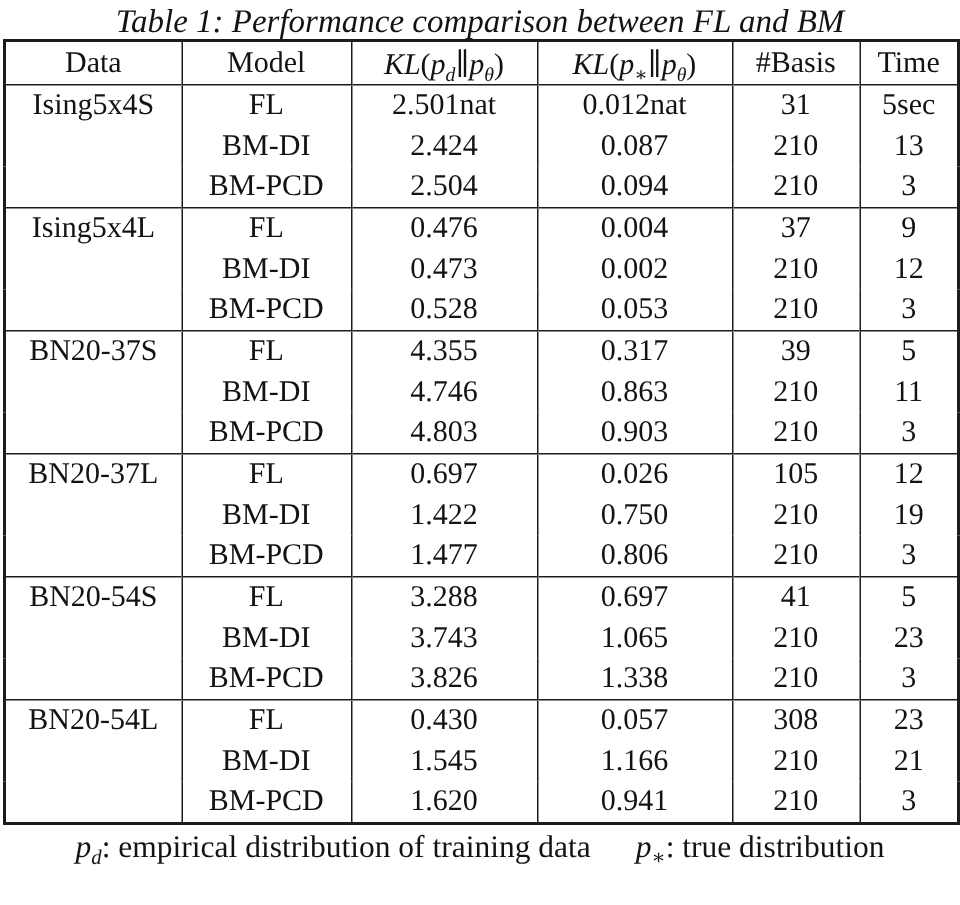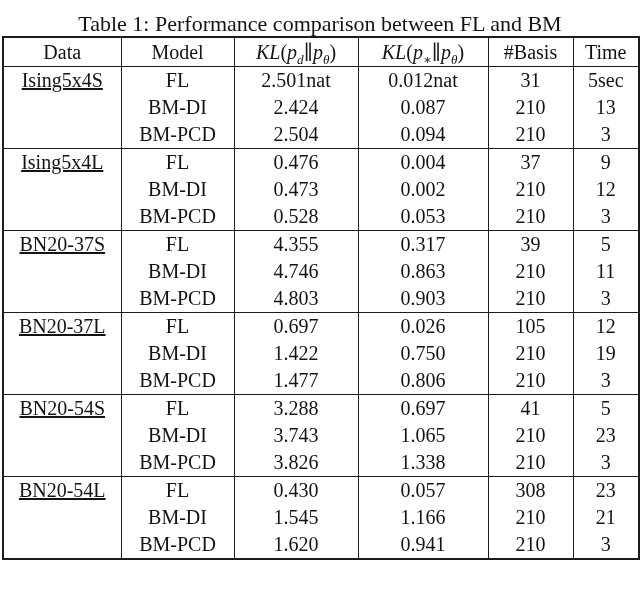--- a/index.html
+++ b/index.html
@@ -7,21 +7,22 @@
     width: 640px; height: 603px;
     background: #ffffff;
     color: #131313;
     font-family: "Liberation Serif", "DejaVu Serif", serif;
     overflow: hidden;
   }
   .caption {
     text-align: center;
     font-size: 22px;
     line-height: 25px;
-    padding-top: 11px;
+    padding-top: 1px;
+    font-style: italic;
   }
   table.perf {
     border-collapse: collapse;
     table-layout: fixed;
     width: 636px;
     margin: 0 0 0 2px;
     border: 2px solid #1c1c1c;
   }
   th, td {
     text-align: center;
@@ -29,21 +30,21 @@
     font-weight: normal;
     padding: 0;
     overflow: hidden;
     white-space: nowrap;
   }
   th { height: 28px; border-left: 1.5px solid #1c1c1c; margin-left: 39px; }
   td { height: 27px; border-left: 1.5px solid #1c1c1c; }
   th.col-data, td.col-data { border-left: none; }
   thead tr { border-bottom: 1.6px solid #1c1c1c; }
   tr.group-start td { border-top: 1.6px solid #1c1c1c; }
-  td.col-data { vertical-align: top; line-height: 27px; text-decoration: underline; }
+  td.col-data { vertical-align: top; line-height: 27px; }
   .mi { font-style: italic; }
   sub.msub { font-size: 66%; line-height: 0; }
   .footnotes {
     margin-top: 2px;
     text-align: center;
     font-size: 21px;
     line-height: 25px;
   }
   .fn-gap { display: inline-block; width: 30px; }
 </style>
@@ -201,13 +202,14 @@
         <td class="col-model">BM-PCD</td>
         <td class="col-kl">1.620</td>
         <td class="col-kl">0.941</td>
         <td class="col-basis">210</td>
         <td class="col-time">3</td>
       </tr>
     </tbody>
 </table>
 
 <div class="footnotes">
+  <div><span class="mi">p</span><sub class="mi msub">d</sub><span>: empirical distribution of training data</span><span class="fn-gap"></span><span class="mi">p</span><sub class="msub">∗</sub><span>: true distribution</span></div>
 </div>
 
 </body></html>

